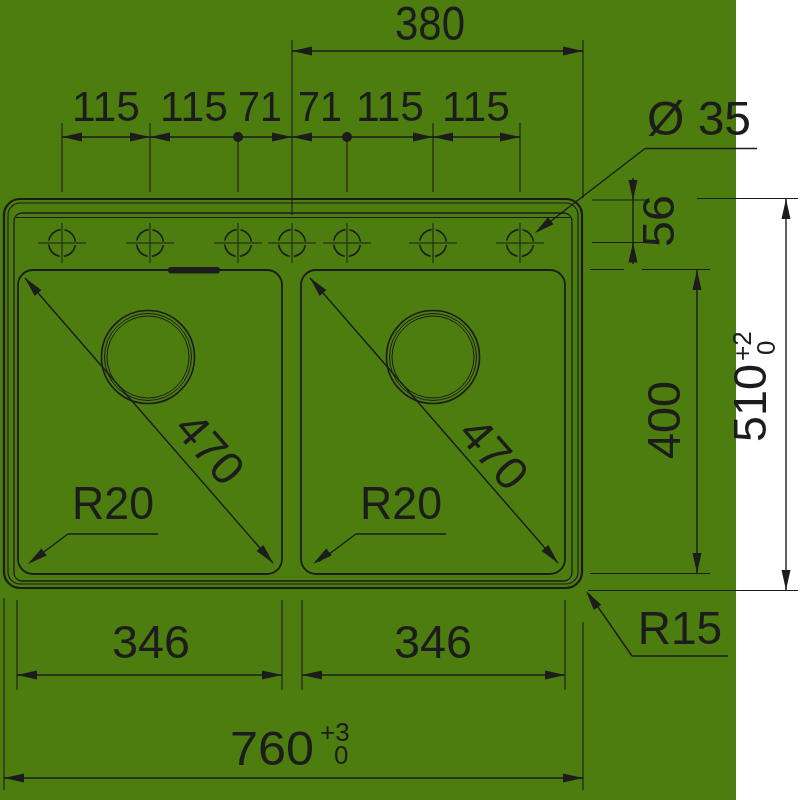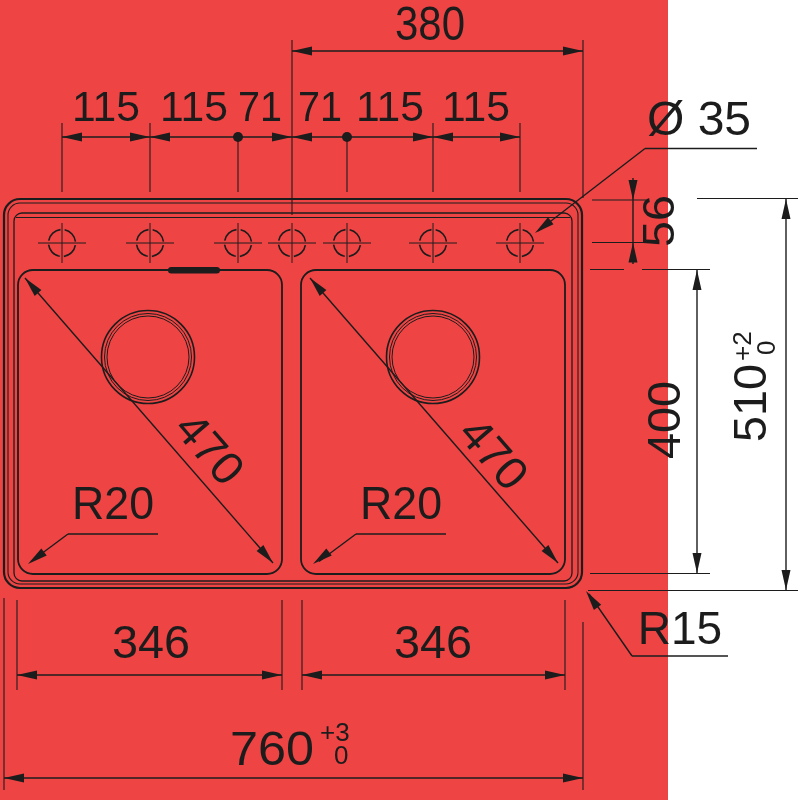--- a/index.html
+++ b/index.html
@@ -1,16 +1,16 @@
 <!DOCTYPE html>
 <html><head>
 <meta charset="utf-8">
 <style>
   html,body{margin:0;padding:0;background:#ffffff;}
-  .page{width:668px;height:800px;background:#ef4444;}
+  .page{width:736px;height:800px;background:#4d7c0f;}
   svg{display:block;}
   text{font-family:"Liberation Sans","DejaVu Sans",sans-serif;fill:#1c1c1c;}
   .mid{text-anchor:middle;}
   .t26{font-size:26px;}
   .t42{font-size:42px;}
   .t44{font-size:44px;}
   .t46{font-size:46px;}
   .t48{font-size:48px;}
   .o22{fill:none;stroke:#1c1c1c;stroke-width:2.2;}
   .o18{fill:none;stroke:#1c1c1c;stroke-width:1.8;}

